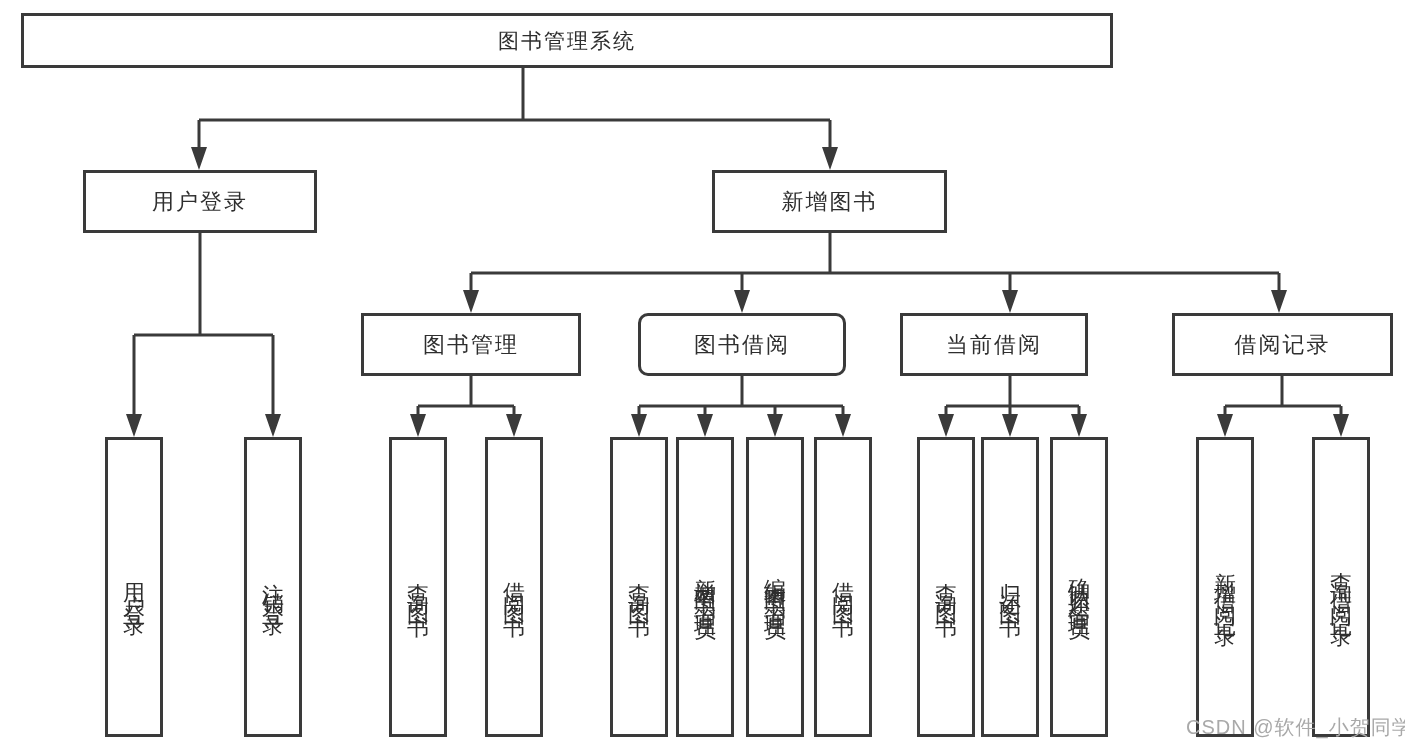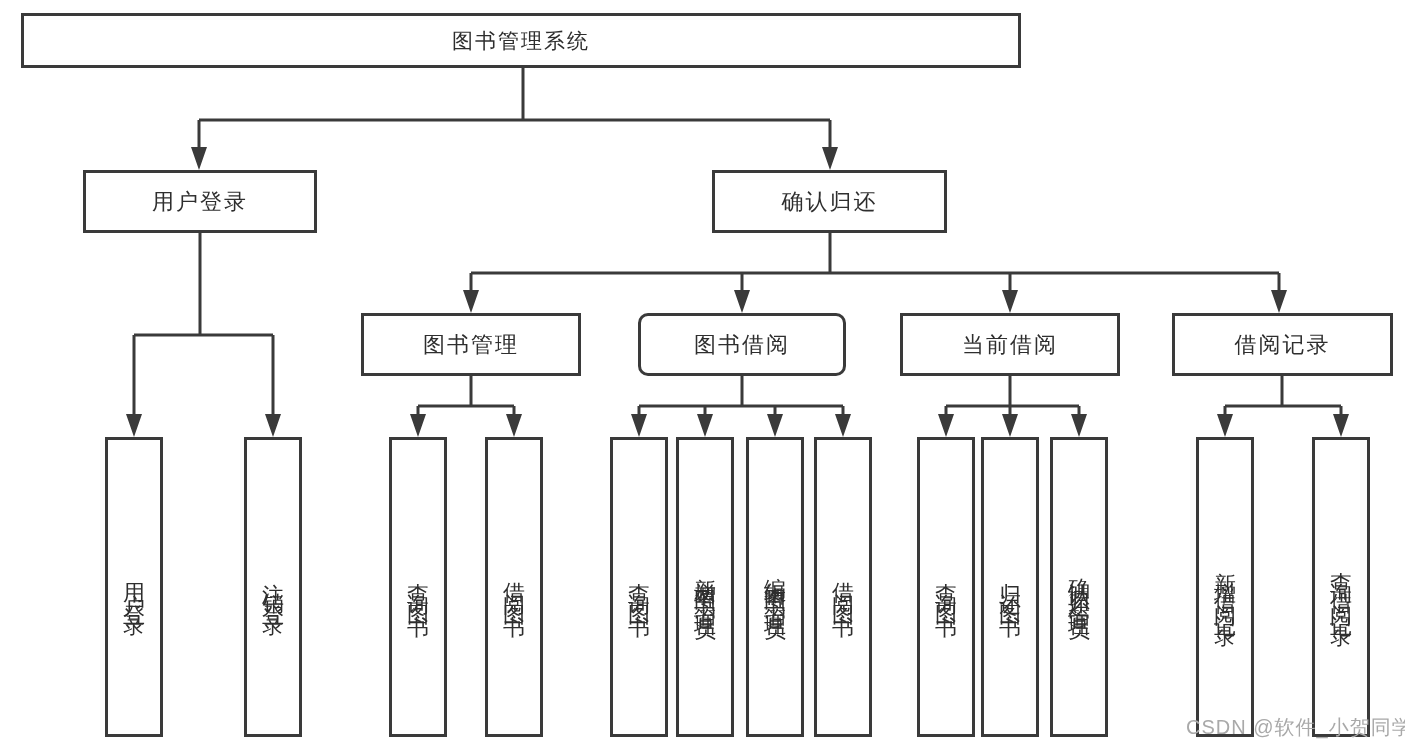--- a/index.html
+++ b/index.html
@@ -103,38 +103,38 @@
       M697 414 H713 L705 437 Z
       M767 414 H783 L775 437 Z
       M835 414 H851 L843 437 Z
       M938 414 H954 L946 437 Z
       M1002 414 H1018 L1010 437 Z
       M1071 414 H1087 L1079 437 Z
       M1217 414 H1233 L1225 437 Z
       M1333 414 H1349 L1341 437 Z"></path>
   </svg>
 
-  <div class="box hbox root-box" style="left:21px; top:13px; width:1000px; height:55px;">
+  <div class="box hbox root-box" style="left:21px; top:13px; width:1092px; height:55px;">
     <span>图书管理系统</span>
   </div>
 
   <div class="box hbox" style="left:83px; top:170px; width:234px; height:63px;">
     <span>用户登录</span>
   </div>
   <div class="box hbox" style="left:712px; top:170px; width:235px; height:63px;">
-    <span>确认归还</span>
+    <span>新增图书</span>
   </div>
 
   <div class="box hbox" style="left:361px; top:313px; width:220px; height:63px;">
     <span>图书管理</span>
   </div>
   <div class="box hbox" style="left:638px; top:313px; width:208px; height:63px;border-radius:10px;">
     <span>图书借阅</span>
   </div>
-  <div class="box hbox" style="left:900px; top:313px; width:220px; height:63px;">
+  <div class="box hbox" style="left:900px; top:313px; width:188px; height:63px;">
     <span>当前借阅</span>
   </div>
   <div class="box hbox" style="left:1172px; top:313px; width:221px; height:63px;text-align:right;">
     <span>借阅记录</span>
   </div>
 
   <div class="box vbox" style="left:105px;">
     <span class="vlabel" style="letter-spacing: 11px;">用户登录</span>
   </div>
   <div class="box vbox" style="left:244px;">

